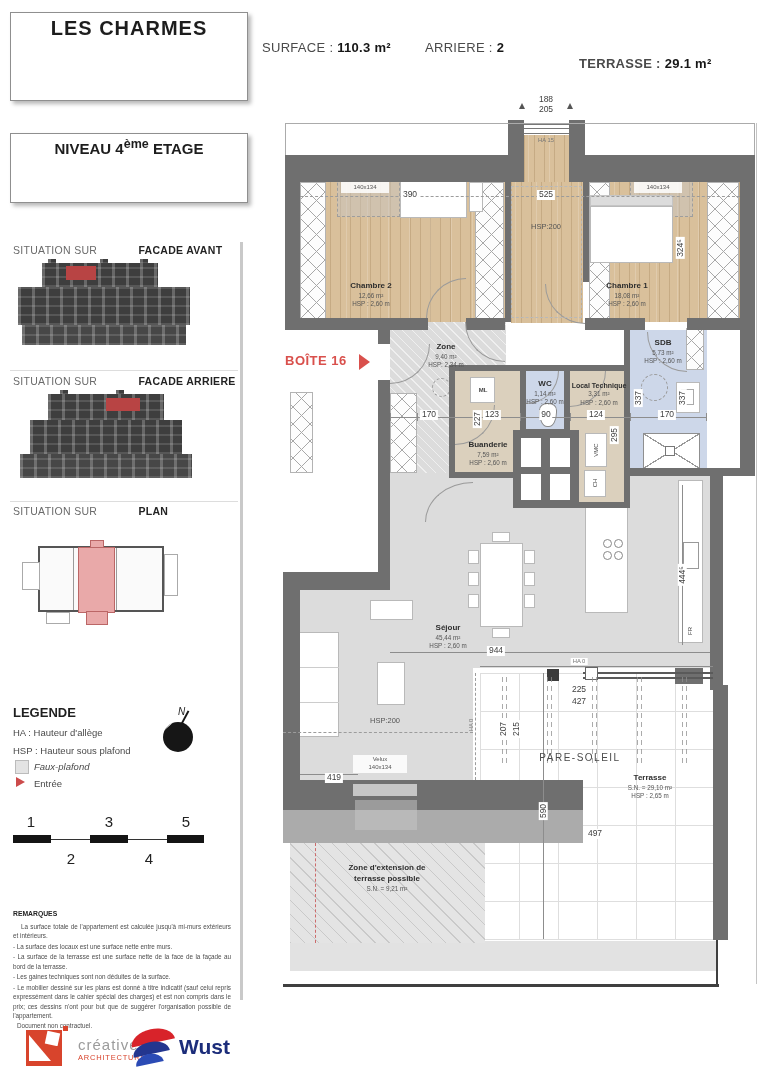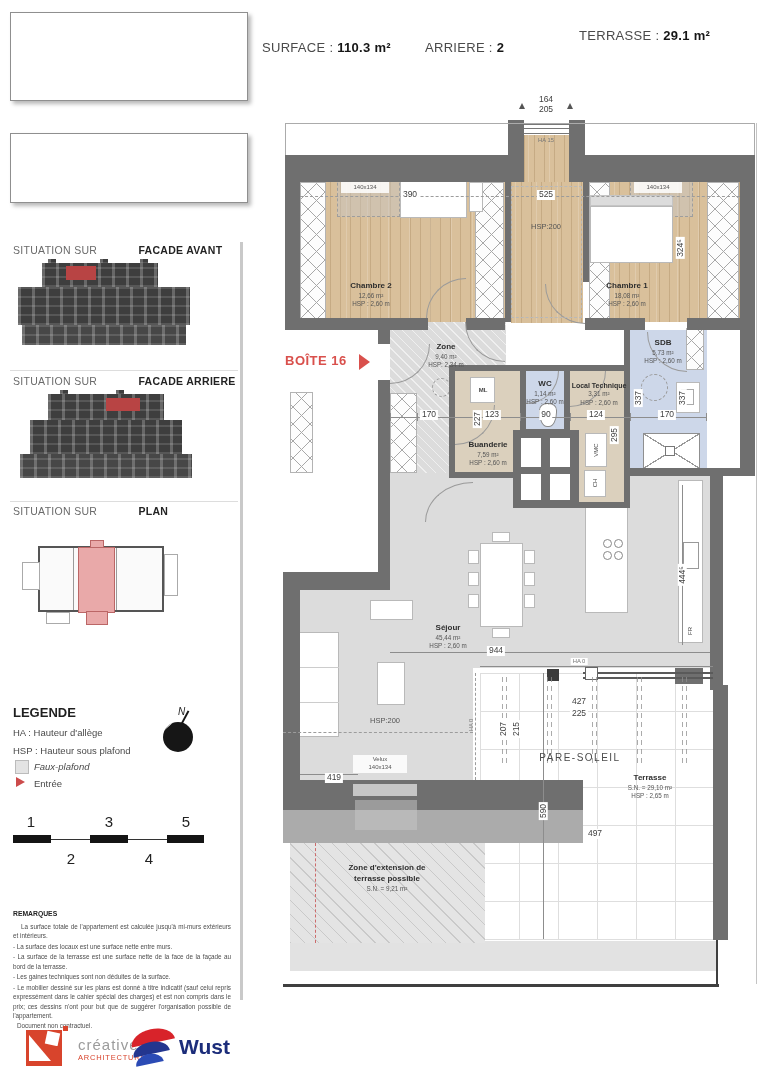--- a/index.html
+++ b/index.html
@@ -103,28 +103,32 @@
 <body>
 
 <div class="stat" style="left:262px;top:40px;">
   <span>SURFACE :</span>
   <b>110.3 m²</b>
 </div>
 <div class="stat" style="left:425px;top:40px;">
   <span>ARRIERE :</span>
   <b>2</b>
 </div>
-<div class="stat" style="left:579px;top:28px;">
+<div class="stat" style="left:579px;top:56px;font-weight:bold;">
   <span>TERRASSE :</span>
   <b>29.1 m²</b>
 </div>
 
 <div class="frame-box" style="left:10px;top:12px;width:236px;height:87px;">
+  <div class="res2">LES CHARMES</div>
 </div>
 <div class="frame-box" style="left:10px;top:133px;width:236px;height:68px;">
+  <div class="apt2">
+    <span>NIVEAU 4</span><sup>ème</sup><span> ETAGE</span>
+  </div>
 </div>
 
 <div class="sec-title" style="left:13px;top:244px;">
   <span>SITUATION SUR </span><b>FACADE AVANT</b>
 </div>
 
 <div class="fac" style="left:18px;top:263px;width:172px;height:84px;">
   <div class="facblk" style="left:30px;top:-4px;width:8px;height:5px;"></div>
   <div class="facblk" style="left:82px;top:-4px;width:8px;height:5px;"></div>
   <div class="facblk" style="left:122px;top:-4px;width:8px;height:5px;"></div>
@@ -371,21 +375,21 @@
   <div class="dline" style="left:287px;top:318px;width:1px;height:8px;"></div>
   <div class="dline" style="left:347px;top:318px;width:1px;height:8px;"></div>
   <div class="dline" style="left:423px;top:318px;width:1px;height:8px;"></div>
   <div class="dline" style="left:107px;top:557px;width:320px;height:1px;"></div>
   <div class="dline" style="left:399px;top:390px;width:1px;height:160px;"></div>
   <div class="dline" style="left:260px;top:578px;width:1px;height:266px;"></div>
   <div class="dline" style="left:197px;top:571px;width:233px;height:1px;"></div>
   <div class="dline" style="left:17px;top:679px;width:58px;height:1px;"></div>
 
   <div class="dim nobg" style="left:263px;top:0px;">
-    <div>164</div>
+    <div>188</div>
     <div>205</div>
   </div>
   <div class="tri-up" style="left:236px;top:8px;"></div>
   <div class="tri-up" style="left:284px;top:8px;"></div>
   <div class="dim nobg tiny" style="left:263px;top:42px;">HA 15</div>
 
   <div class="dim" style="left:127px;top:95px;text-align:right;">390</div>
   <div class="dim" style="left:263px;top:95px;">525</div>
   <div class="dim nobg" style="left:263px;top:128px;font-size:7.5px;color:#555;">HSP:200</div>
   <div class="vdim" style="left:397px;top:153px;">324⁵</div>
@@ -406,21 +410,21 @@
   <div class="dim" style="left:51px;top:670px;margin-top:8px;">419</div>
   <div class="veluxlab" style="left:70px;top:660px;width:50px;">
     <div>Velux</div>
     <div>140x134</div>
   </div>
   <div class="a" style="left:72px;top:705px;width:62px;height:30px;background:rgba(200,200,200,.5);"></div>
 
   <div class="vdim nobg tiny" style="left:189px;top:630px;">HA 0</div>
   <div class="dim tiny" style="left:296px;top:563px;">HA 0</div>
   <div class="dim" style="left:296px;top:602px;">427</div>
-  <div class="dim" style="left:296px;top:614px;">225</div>
+  <div class="dim" style="left:296px;top:590px;">225</div>
   <div class="vdim" style="left:220px;top:634px;">207</div>
   <div class="vdim" style="left:233px;top:634px;">215</div>
   <div class="dim nobg" style="left:297px;top:657px;font-size:10px;letter-spacing:1.5px;color:#4a4a4a;">PARE-SOLEIL</div>
   <div class="vdim" style="left:260px;top:716px;">590</div>
   <div class="dim" style="left:312px;top:734px;">497</div>
 
   <div class="rlabel" style="left:88px;top:186px;">
     <div class="rname">Chambre 2</div>
     <div class="rsub">12,66 m²</div>
     <div class="rsub">HSP : 2,60 m</div>

